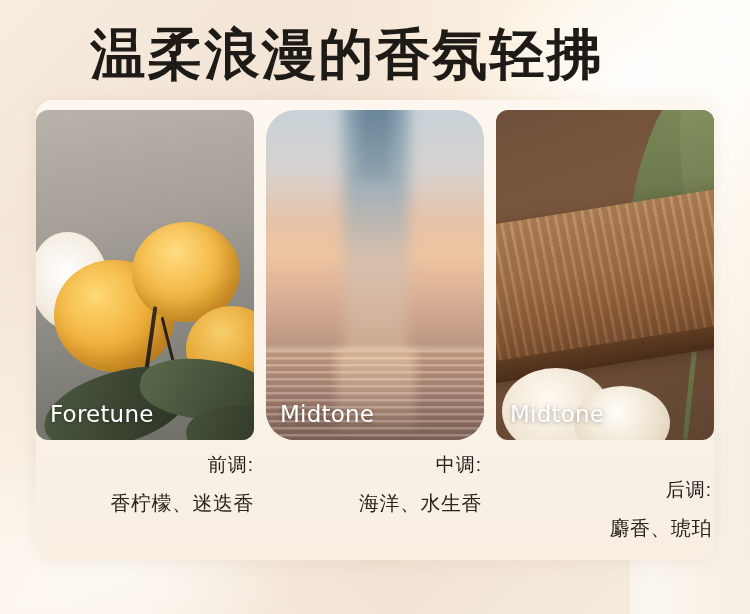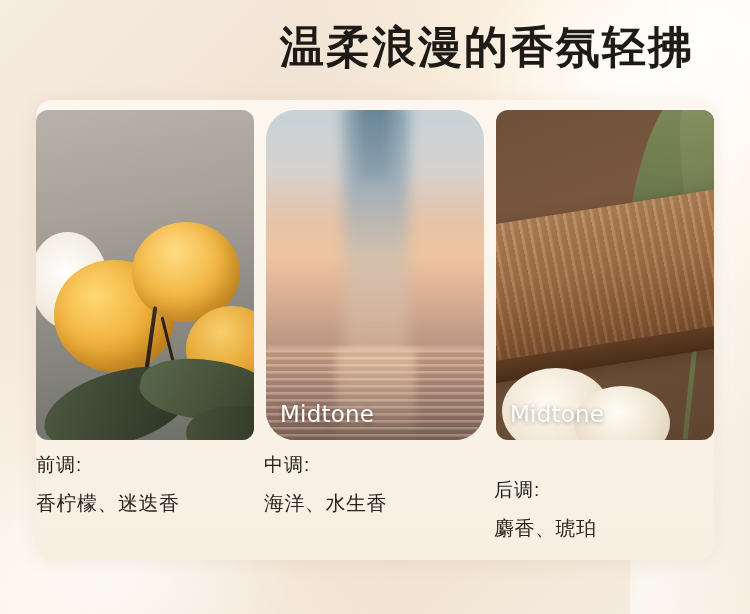--- a/index.html
+++ b/index.html
@@ -52,23 +52,23 @@
     height: 614px;
     background: linear-gradient(100deg, rgba(255,255,255,0) 0%, rgba(255,255,255,0.55) 55%, rgba(247,236,220,0.2) 100%);
     pointer-events: none;
   }
 
   .title {
     position: absolute;
     top: 18px;
     left: 0;
     width: 694px;
-    text-align: right;
+    text-align: center;
     font-family: "DejaVu Serif", serif;
-    font-size: 44px;
+    font-size: 55px;
     font-weight: 700;
     letter-spacing: 2px;
     color: #1e1a16;
     white-space: nowrap;
   }
 
   .card {
     position: absolute;
     left: 36px;
     top: 100px;
@@ -351,21 +351,21 @@
   .captions {
     position: absolute;
     left: 36px;
     top: 452px;
     width: 678px;
     display: flex;
     justify-content: space-between;
   }
   .caption {
     width: 218px;
-    text-align: left;
+    text-align: right;
     font-family: Liberation Sans, sans-serif;
     color: #1f1b17;
   }
   .caption .cap-title {
     font-size: 19px;
     letter-spacing: 1px;
     margin-bottom: 12px;
   }
   .caption .cap-note {
     font-size: 20px;
@@ -393,20 +393,21 @@
     <div class="tile t1">
       <div class="flower"></div>
       <div class="lemon-a"></div>
       <div class="lemon-b"></div>
       <div class="lemon-c"></div>
       <div class="stem"></div>
       <div class="stem-2"></div>
       <div class="leaf-1"></div>
       <div class="leaf-2"></div>
       <div class="leaf-3"></div>
+      <div class="tile-label">Foretune</div>
     </div>
 
     <div class="tile t2">
       <div class="bottle"></div>
       <div class="bottle-neck"></div>
       <div class="horizon"></div>
       <div class="water"></div>
       <div class="water-reflect"></div>
       <div class="tile-label">Midtone</div>
     </div>

